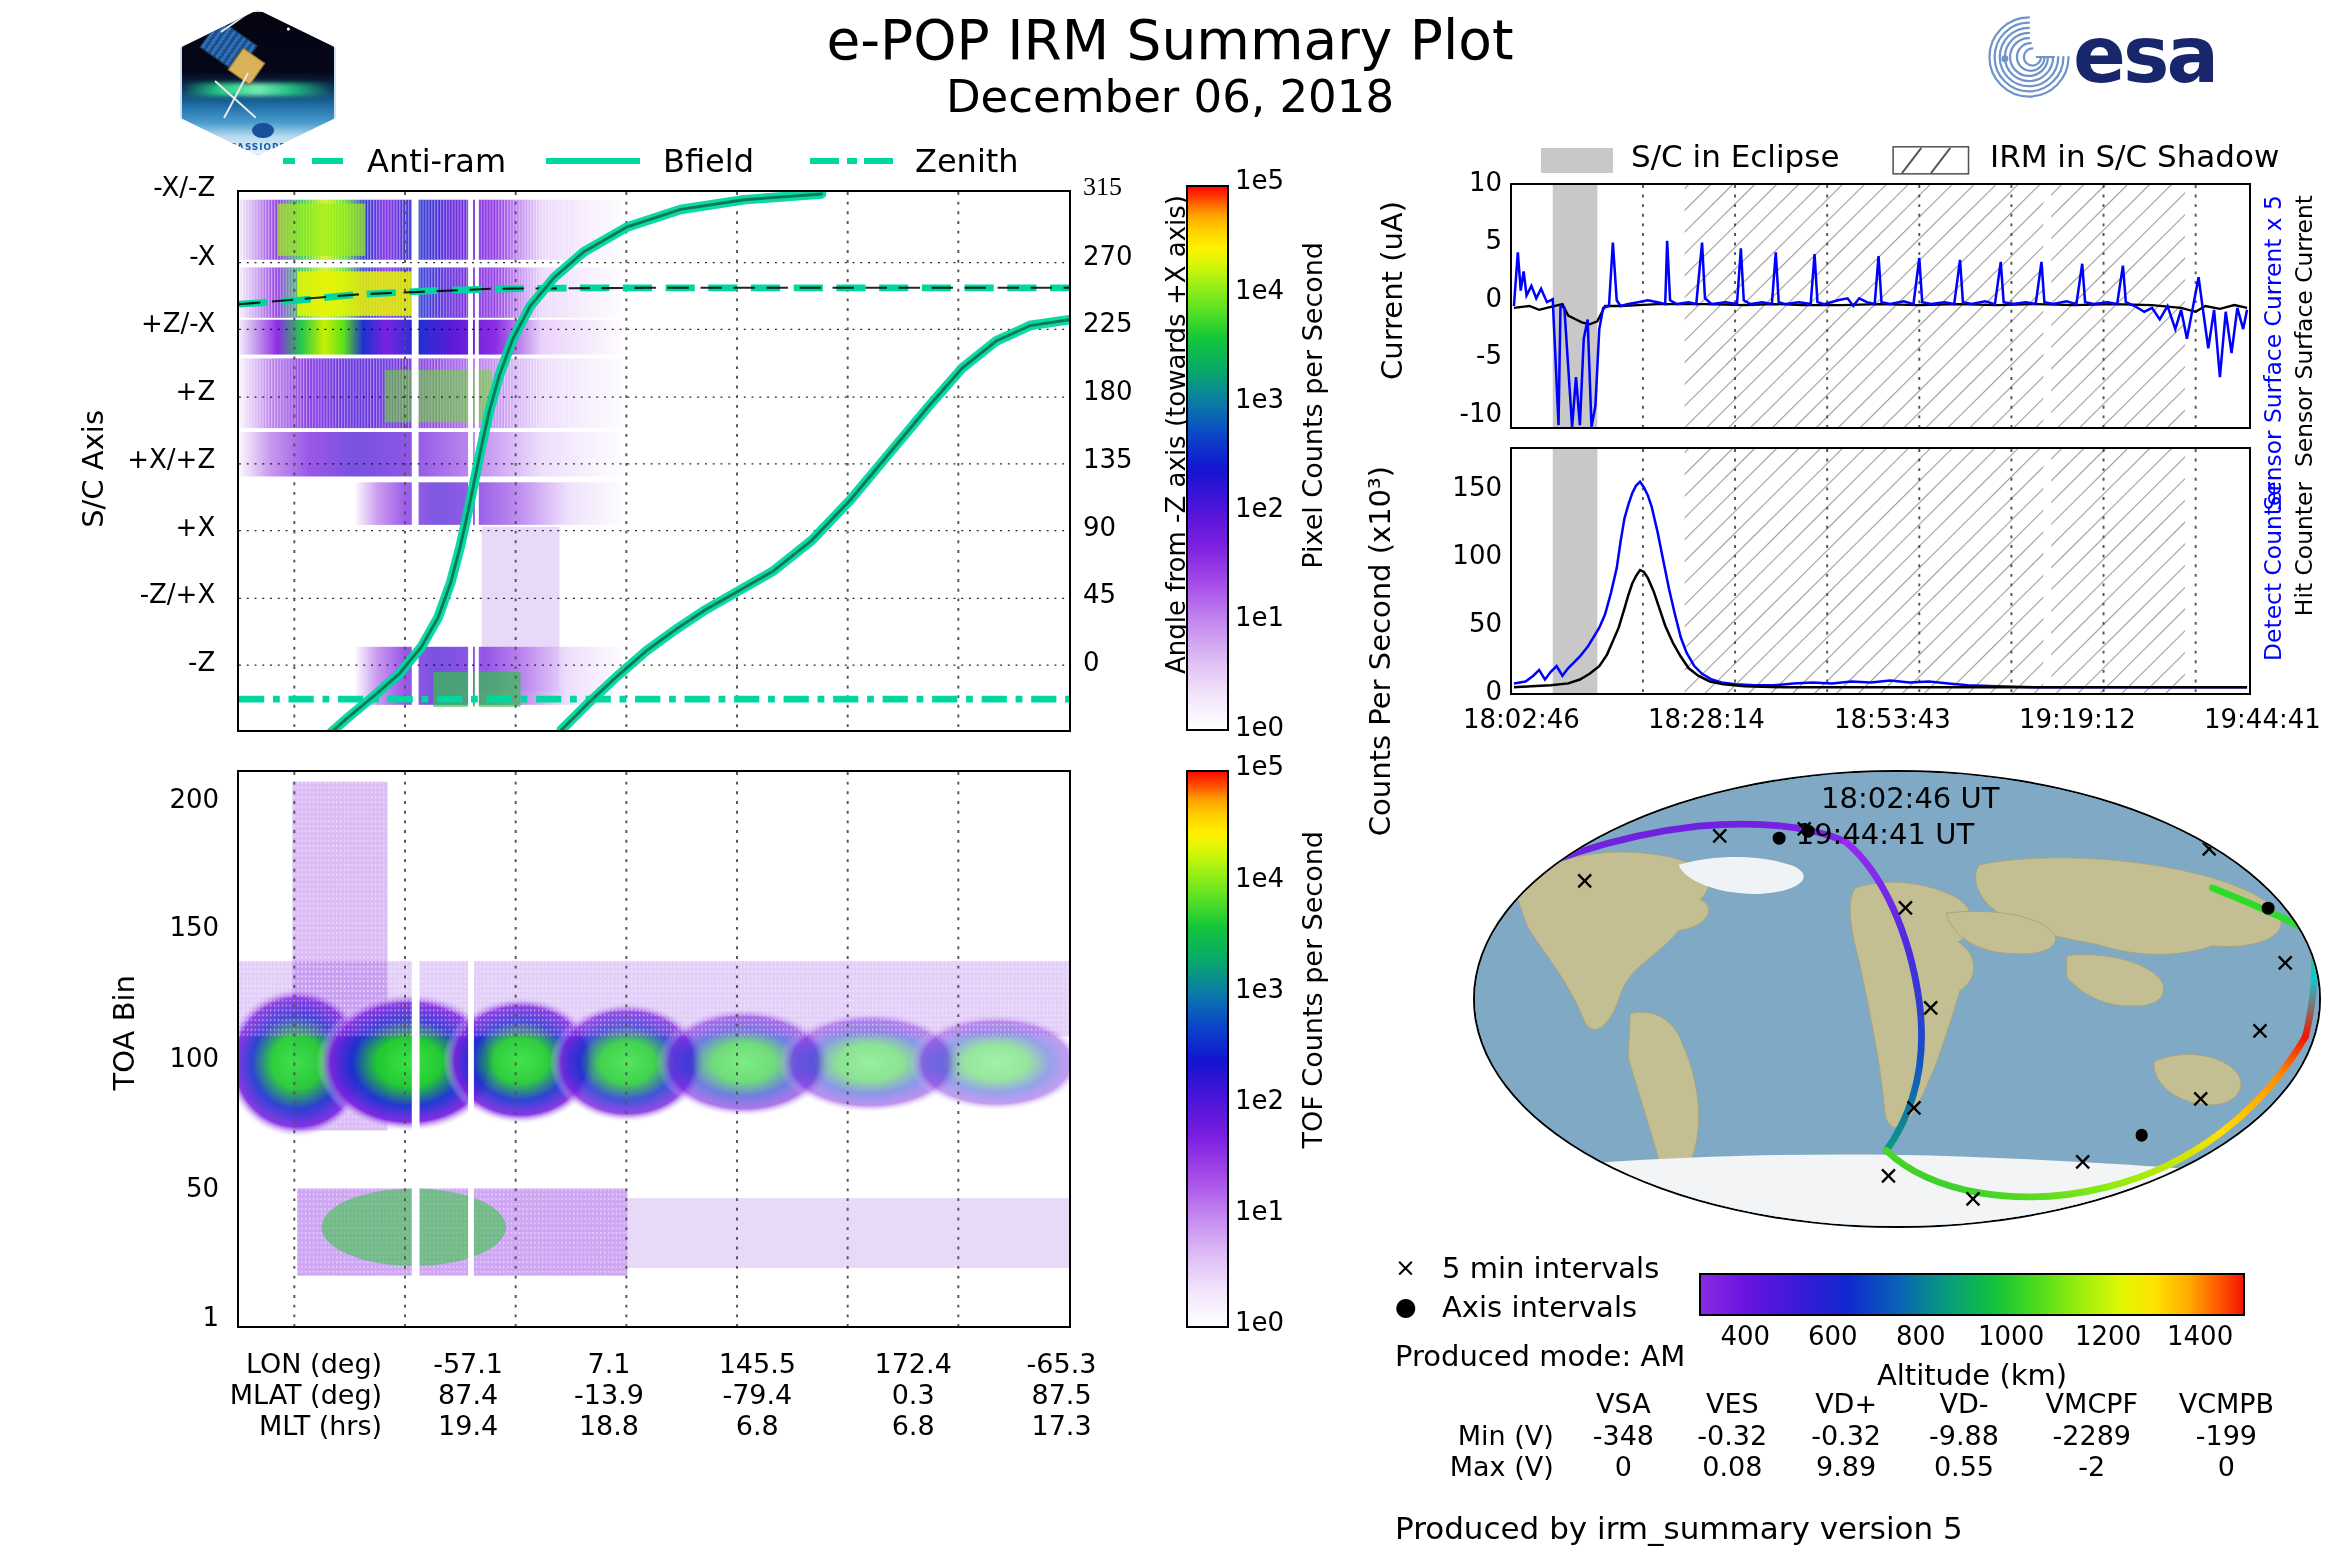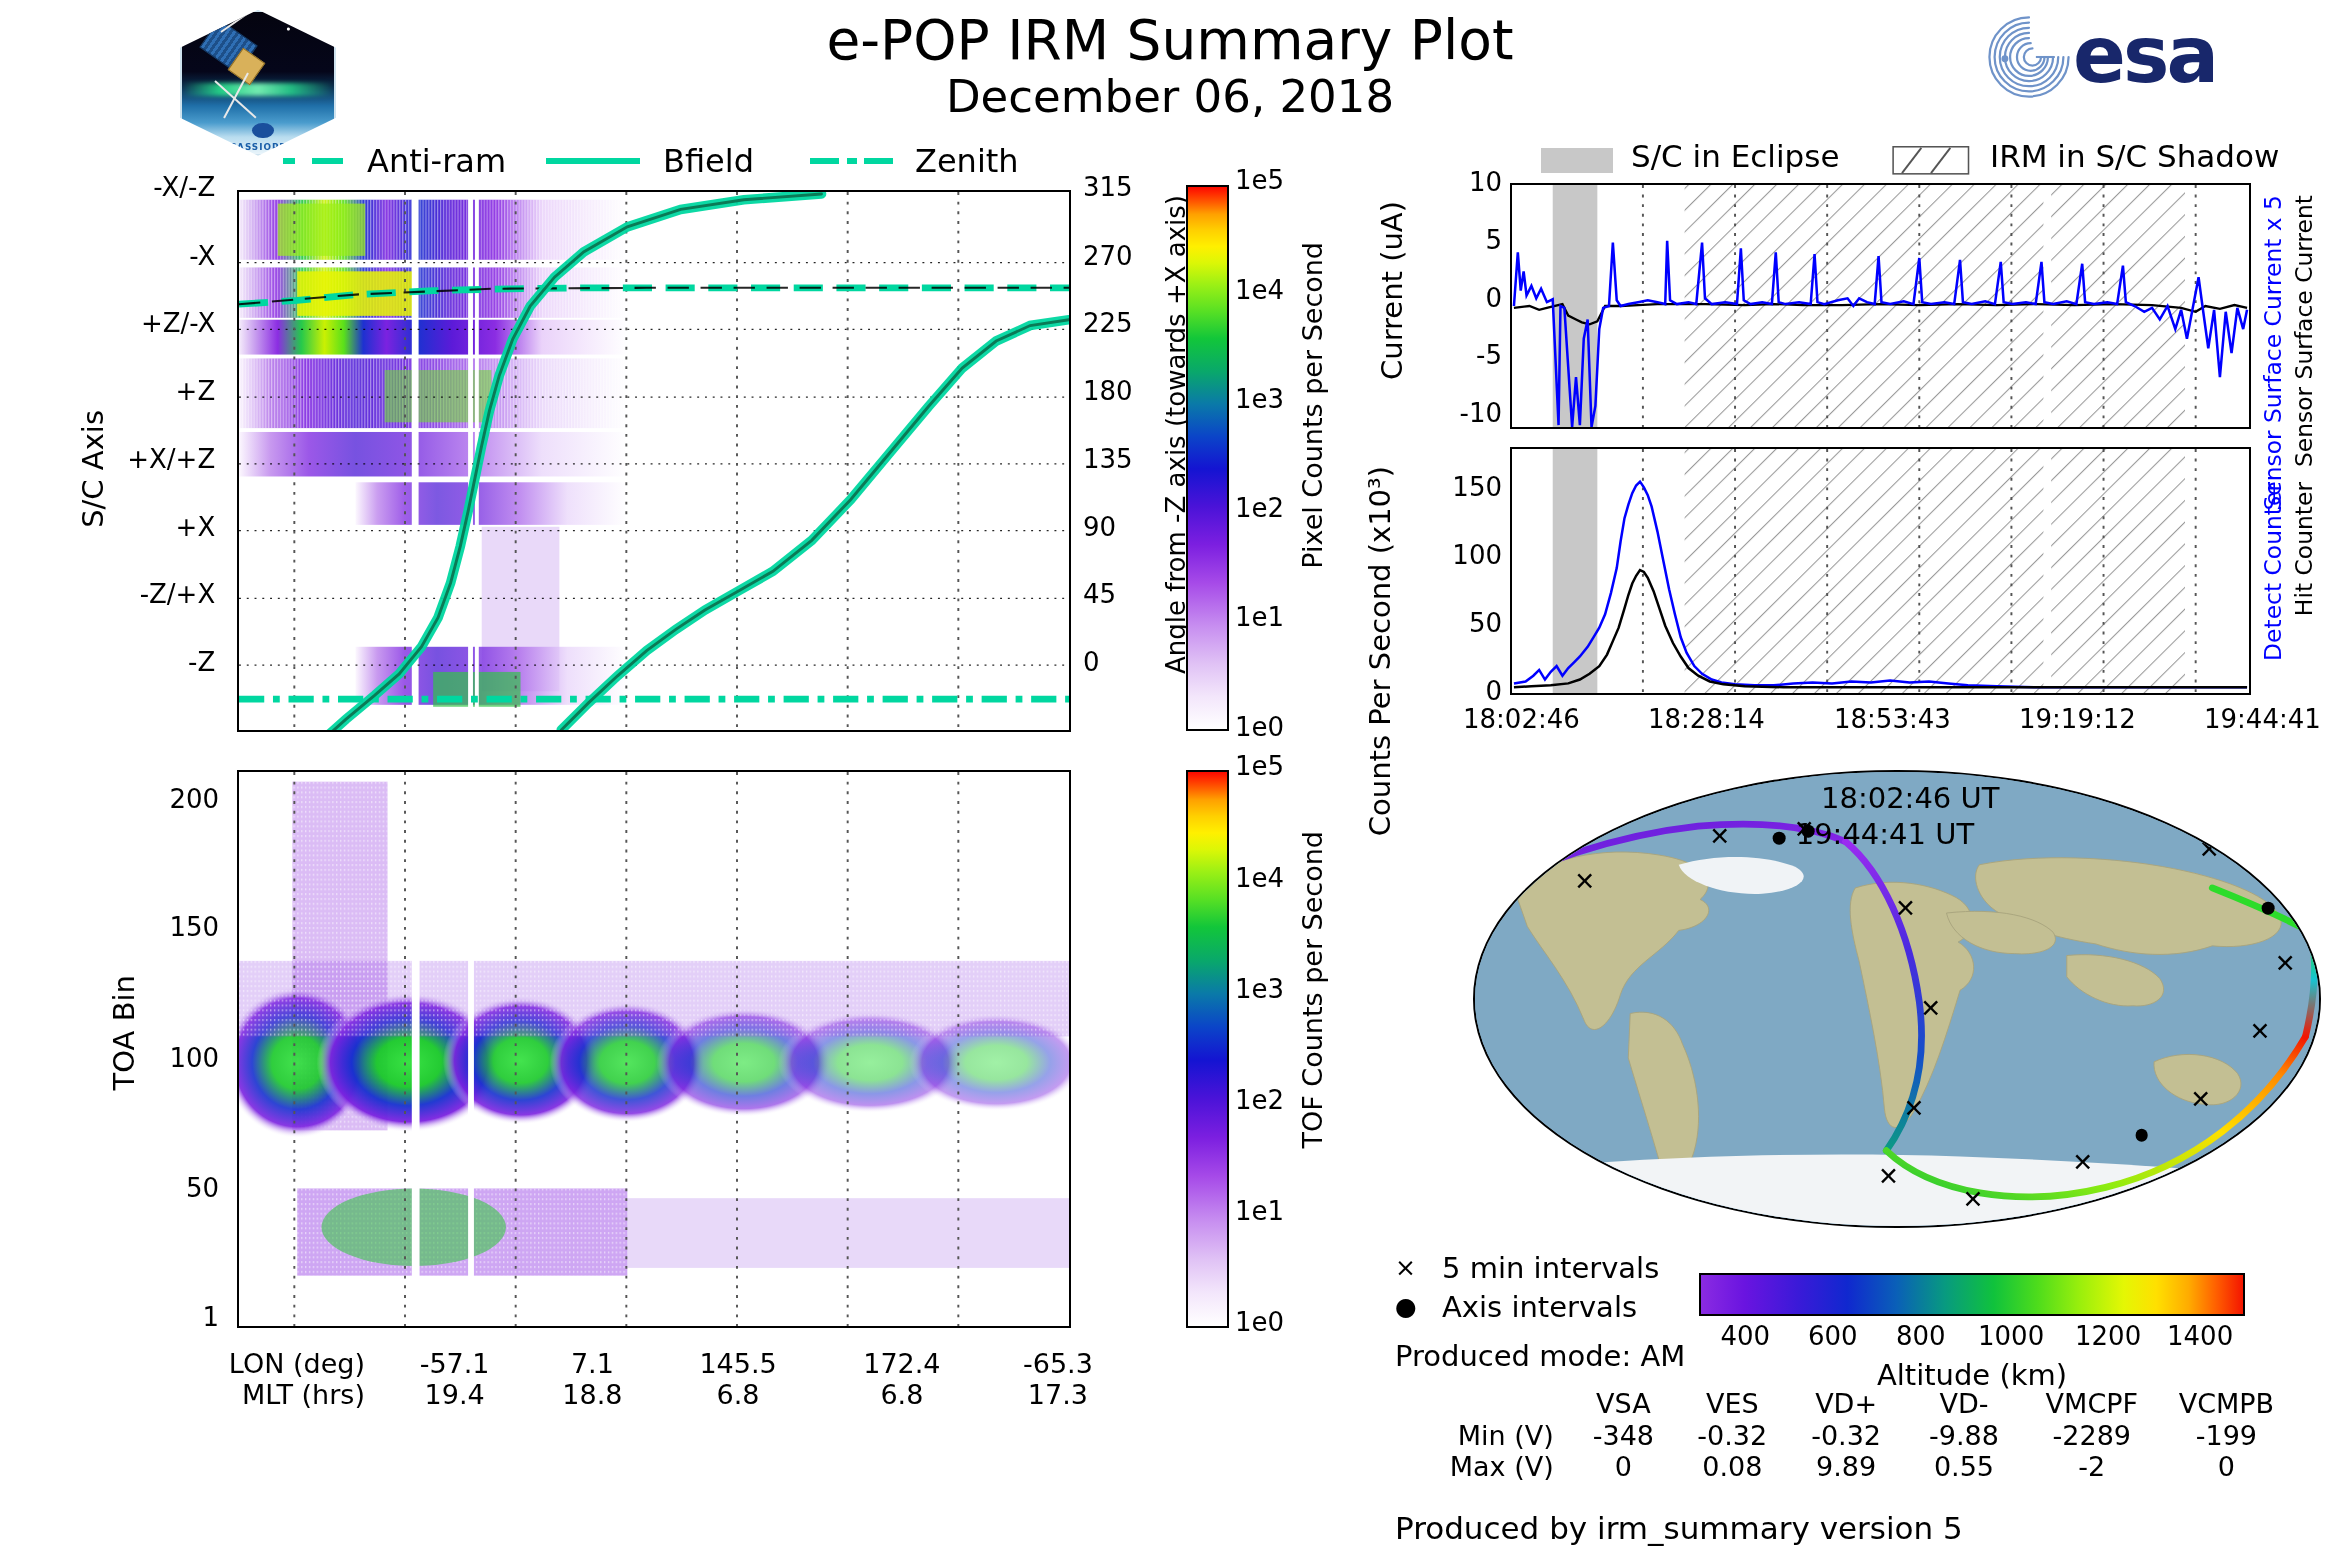--- a/index.html
+++ b/index.html
@@ -224,21 +224,21 @@
   <div class="abs tick-lbl" style="right:9.8px;top:51px;">-X</div>
   <div class="abs tick-lbl" style="right:9.8px;top:118px;">+Z/-X</div>
   <div class="abs tick-lbl" style="right:9.8px;top:186px;">+Z</div>
   <div class="abs tick-lbl" style="right:9.8px;top:254px;">+X/+Z</div>
   <div class="abs tick-lbl" style="right:9.8px;top:322px;">+X</div>
   <div class="abs tick-lbl" style="right:9.8px;top:389px;">-Z/+X</div>
   <div class="abs tick-lbl" style="right:9.8px;top:457px;">-Z</div>
 </div>
 
 <div class="abs" style="left:1083px;top:190px;width:107px;height:542px;">
-  <div class="abs tick-lbl" style="left:0;top:-17.6px;">315</div>
+  <div class="abs tick-lbl" style="left:0;top:-17.6px;font-family:Liberation Serif, serif;">315</div>
   <div class="abs tick-lbl" style="left:0;top:51px;">270</div>
   <div class="abs tick-lbl" style="left:0;top:118px;">225</div>
   <div class="abs tick-lbl" style="left:0;top:186px;">180</div>
   <div class="abs tick-lbl" style="left:0;top:254px;">135</div>
   <div class="abs tick-lbl" style="left:0;top:322px;">90</div>
   <div class="abs tick-lbl" style="left:0;top:389px;">45</div>
   <div class="abs tick-lbl" style="left:0;top:457px;">0</div>
 </div>
 <div class="abs vert" style="left:1161px;top:195px;font-size:26px;">Angle from -Z axis (towards +X axis)</div>
 
@@ -333,20 +333,28 @@
 
 <table class="tbl" id="ephem" style="left:59px;top:1348px;width:1073px;border-collapse:collapse;">
   <tbody>
     <tr>
       <td class="rlabel">LON (deg)</td>
       <td class="cval">-57.1</td>
       <td class="cval">7.1</td>
       <td class="cval">145.5</td>
       <td class="cval">172.4</td>
       <td class="cval">-65.3</td>
+    </tr>
+    <tr>
+      <td class="rlabel">MLAT (deg)</td>
+      <td class="cval">87.4</td>
+      <td class="cval">-13.9</td>
+      <td class="cval">-79.4</td>
+      <td class="cval">0.3</td>
+      <td class="cval">87.5</td>
     </tr>
     <tr>
       <td class="rlabel">MLT (hrs)</td>
       <td class="cval">19.4</td>
       <td class="cval">18.8</td>
       <td class="cval">6.8</td>
       <td class="cval">6.8</td>
       <td class="cval">17.3</td>
     </tr>
   </tbody>

